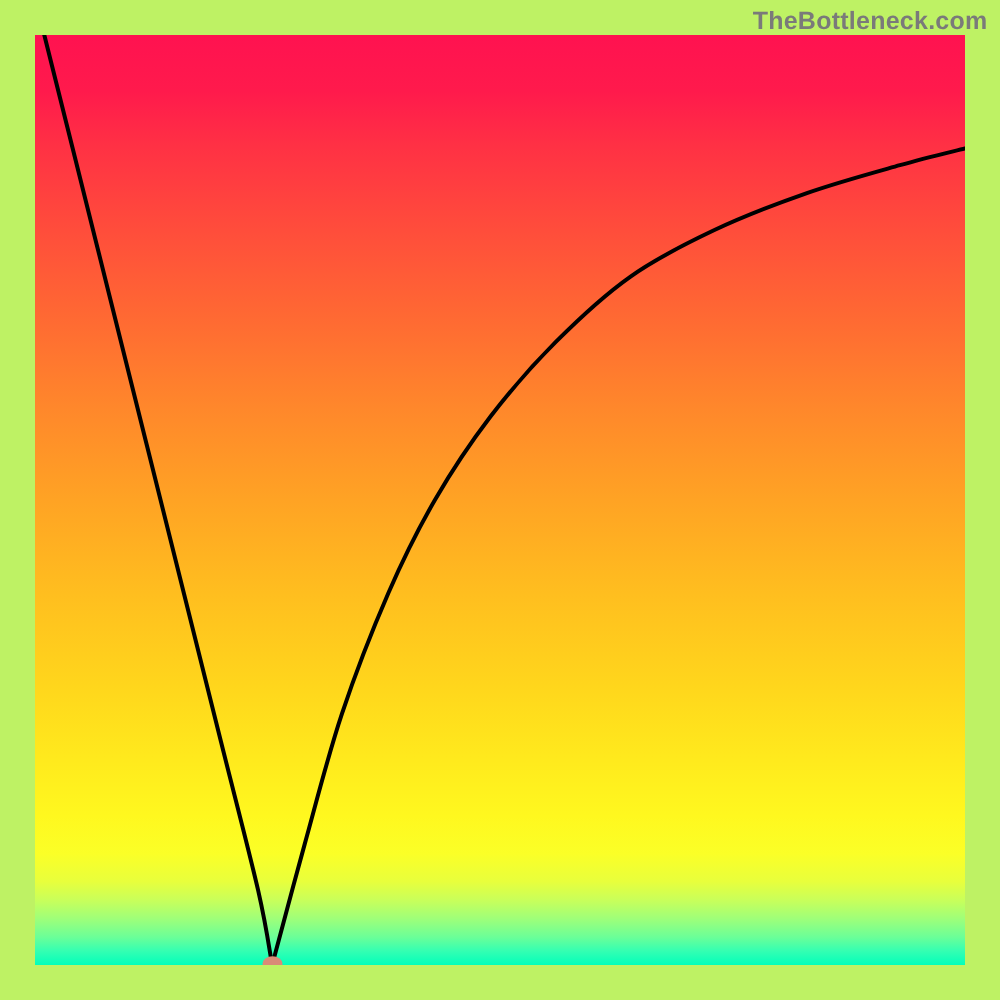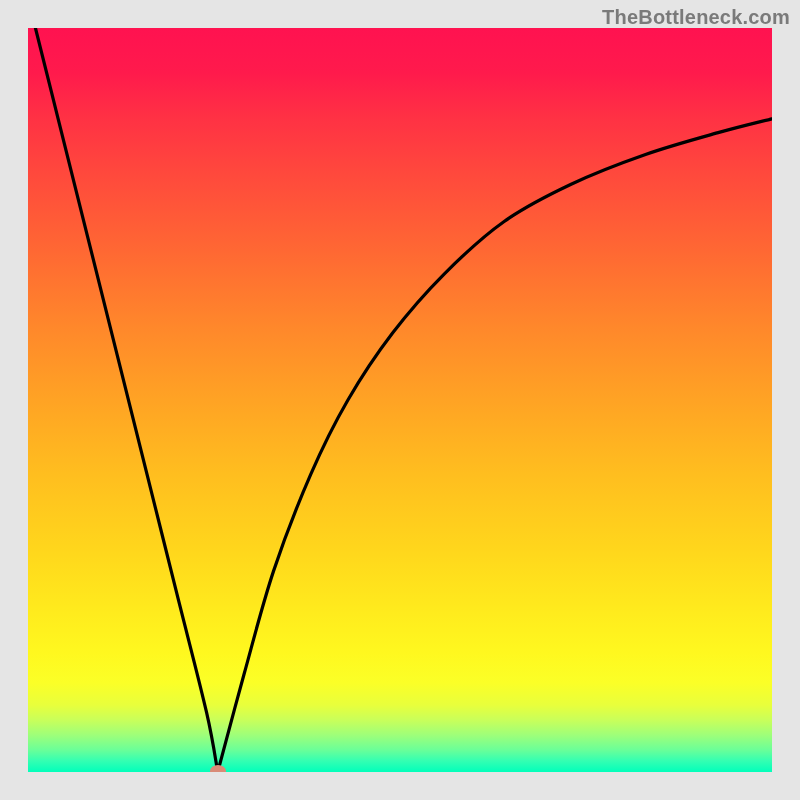--- a/index.html
+++ b/index.html
@@ -8,21 +8,21 @@
     width: 800px;
     height: 800px;
     background: #000;
     font-family: Arial, Helvetica, sans-serif;
     overflow: hidden;
   }
   .frame {
     position: relative;
     width: 800px;
     height: 800px;
-    background: #e5e5e5;
+    background: #bef264;
   }
   .plot {
     position: absolute;
     left: 28px;
     top: 28px;
     width: 744px;
     height: 744px;
     background: linear-gradient(to bottom,
       #ff1250 0%,
       #ff1a4c 6%,

